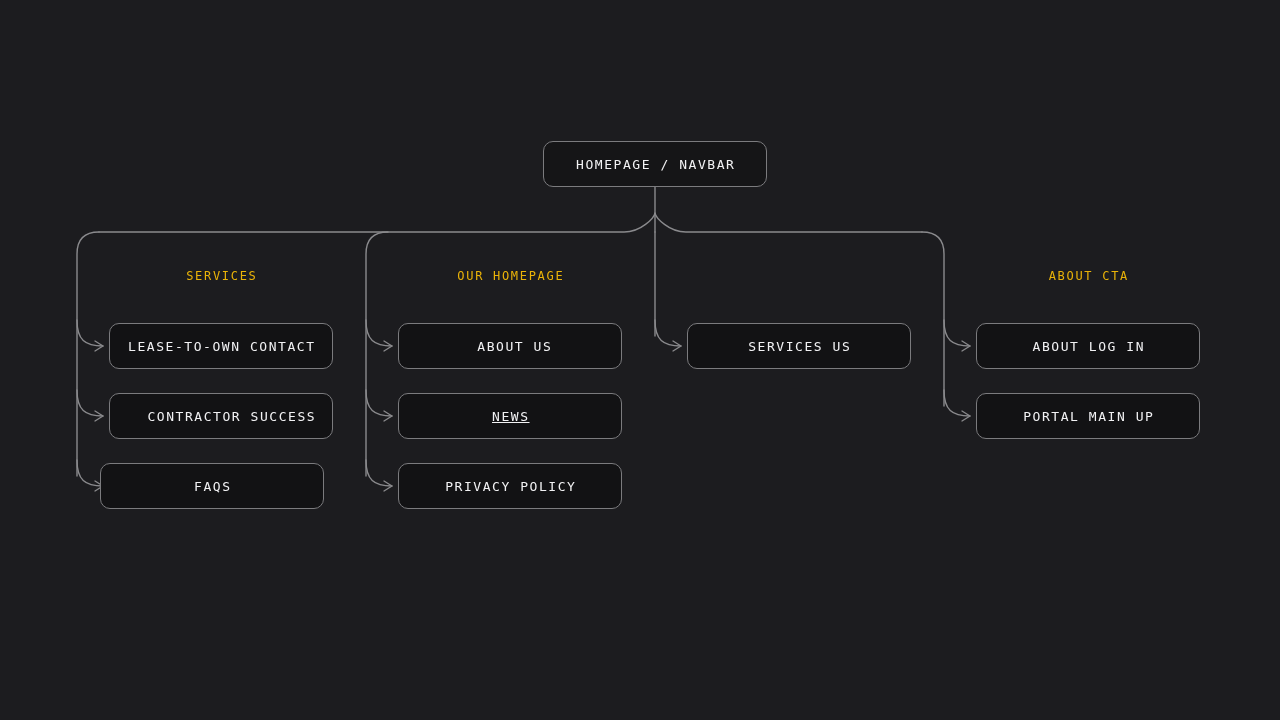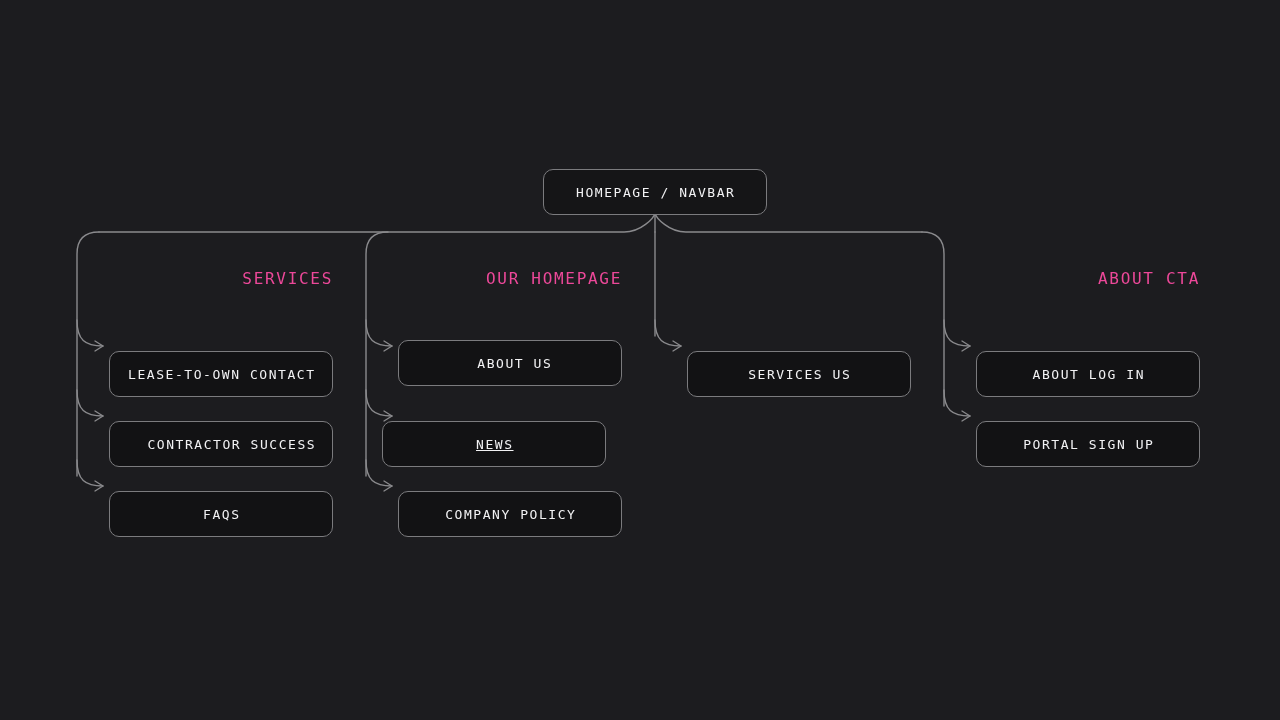--- a/index.html
+++ b/index.html
@@ -38,33 +38,32 @@
     border-radius: 10px;
     display: flex;
     align-items: center;
     justify-content: center;
     color: #f2f2f4;
     font-size: 13px;
     letter-spacing: 1.55px;
     text-indent: 1.55px;
     white-space: nowrap;
     font-family: "DejaVu Sans Mono", "Liberation Mono", monospace;
-    margin-top: 28px;
   }
   .node.root {
     background: #151517;
   }
   .group-label {
     position: absolute;
-    color: #ec4899;
-    font-size: 16px;
+    color: #eab308;
+    font-size: 12px;
     letter-spacing: 1.7px;
     text-indent: 1.7px;
     white-space: nowrap;
-    text-align: right;
+    text-align: center;
     font-family: "DejaVu Sans Mono", "Liberation Mono", monospace;
   }
 </style>
 </head>
 <body>
 
 <div id="canvas">
 
   <svg id="connectors" viewBox="0 0 1280 720" xmlns="http://www.w3.org/2000/svg">
       <path d="M 655 187 L 655 232" fill="none" stroke="#8a8a8d" stroke-width="1.4" stroke-linecap="round" stroke-linejoin="round"></path>
@@ -93,24 +92,24 @@
       <path d="M 944 390 C 944 410 952 416 970 416" fill="none" stroke="#8a8a8d" stroke-width="1.4" stroke-linecap="round" stroke-linejoin="round"></path>
       <path d="M 962 411 L 970 416 L 962 421" fill="none" stroke="#8a8a8d" stroke-width="1.4" stroke-linecap="round" stroke-linejoin="round"></path>
     </svg>
 
   <div class="node root" id="root-node" style="left: 543px; top: 141px;">HOMEPAGE / NAVBAR</div>
 
   <div id="groups-layer">
       <div class="group-label" style="left: 109px; top: 269px; width: 224px;">SERVICES</div>
       <div class="node" style="left: 109px; top: 323px;">LEASE-TO-OWN CONTACT</div>
       <div class="node" style="left: 109px; top: 393px; padding-left: 20px;">CONTRACTOR SUCCESS</div>
-      <div class="node" style="left: 109px; top: 463px;">FAQS</div>
+      <div class="node" style="left: 100px; top: 463px;">FAQS</div>
       <div class="group-label" style="left: 398px; top: 269px; width: 224px;">OUR HOMEPAGE</div>
-      <div class="node" style="left: 398px; top: 312px; padding-left: 8px;">ABOUT US</div>
-      <div class="node" style="left: 382px; top: 393px; text-decoration: underline;">NEWS</div>
-      <div class="node" style="left: 398px; top: 463px;">COMPANY POLICY</div>
+      <div class="node" style="left: 398px; top: 323px; padding-left: 8px;">ABOUT US</div>
+      <div class="node" style="left: 398px; top: 393px; text-decoration: underline;">NEWS</div>
+      <div class="node" style="left: 398px; top: 463px;">PRIVACY POLICY</div>
       <div class="node" style="left: 687px; top: 323px;">SERVICES US</div>
       <div class="group-label" style="left: 976px; top: 269px; width: 224px;">ABOUT CTA</div>
       <div class="node" style="left: 976px; top: 323px;">ABOUT LOG IN</div>
-      <div class="node" style="left: 976px; top: 393px;">PORTAL SIGN UP</div>
+      <div class="node" style="left: 976px; top: 393px;">PORTAL MAIN UP</div>
     </div>
 
 </div>
 
 </body></html>

